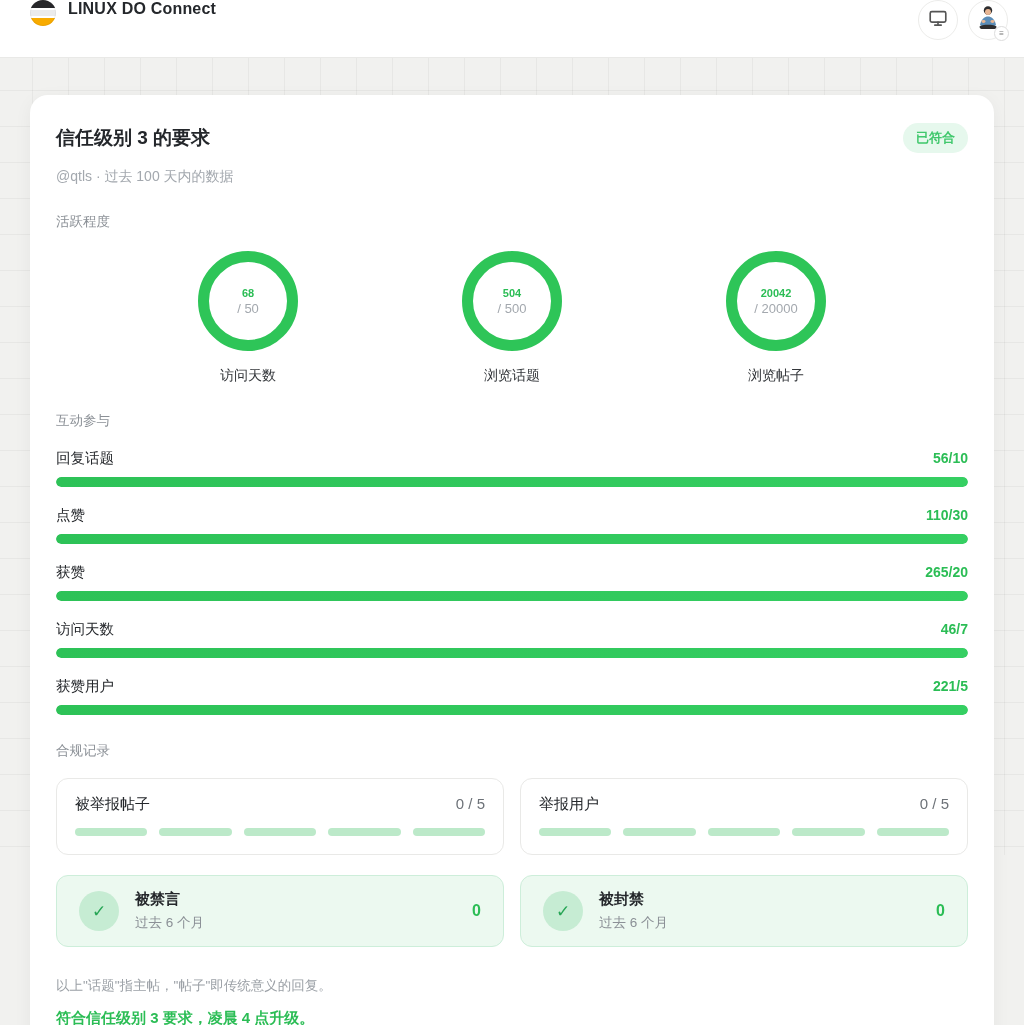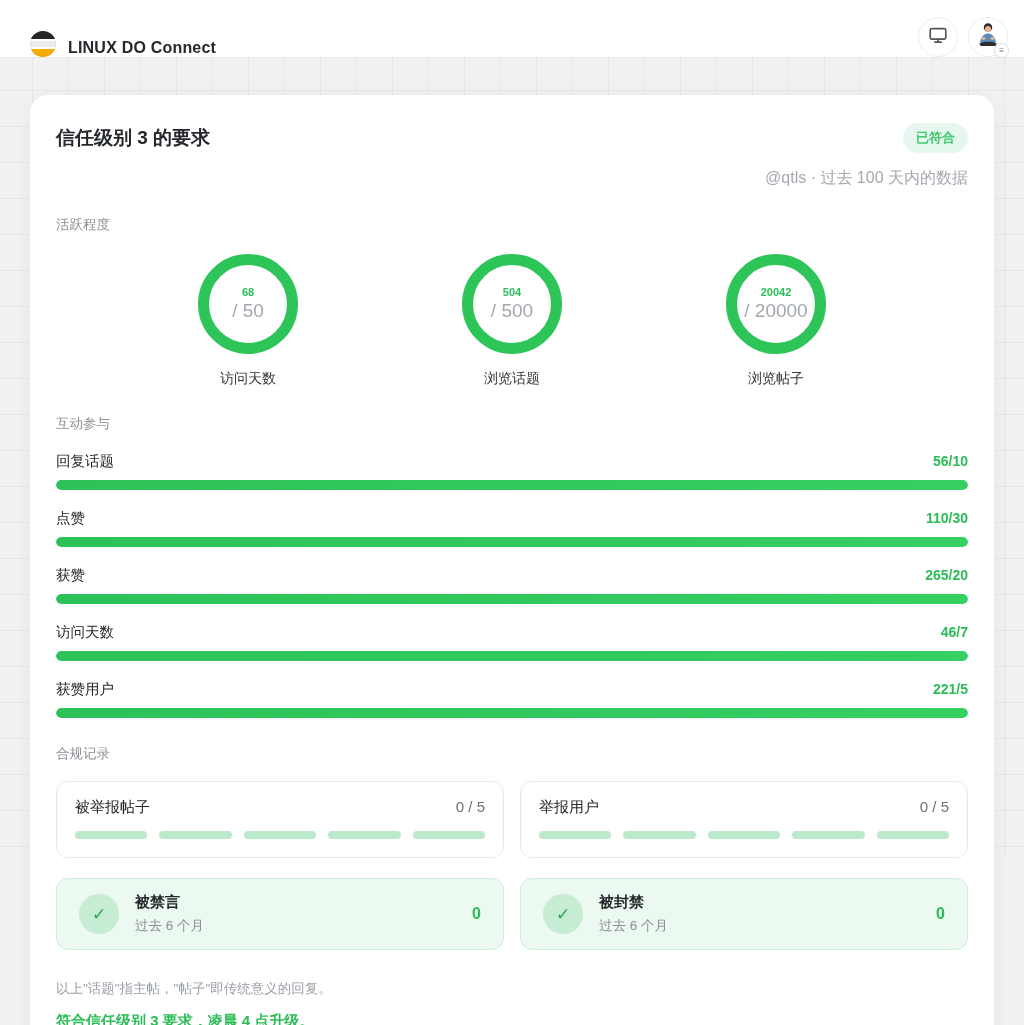--- a/index.html
+++ b/index.html
@@ -7,21 +7,21 @@
   body {
     font-family:"Liberation Sans","DejaVu Sans",sans-serif;
     background:#f1f1ef;
     color:#24272b;
     overflow:hidden;
   }
   
   .topbar {
     height:58px; background:#ffffff;
     border-bottom:1px solid #e9e9e7;
-    display:flex; align-items:flex-end;
+    display:flex; align-items:flex-start;
     padding:0 16px 0 30px;
   }
   .logo {
     width:26px; height:26px; border-radius:50%;
     background:linear-gradient(to bottom,
       #27272a 0%, #27272a 30%,
       #ffffff 30%, #ffffff 40%,
       #ebebeb 40%, #ebebeb 62%,
       #ffffff 62%, #ffffff 70%,
       #f8ab00 70%, #f8ab00 100%);
@@ -62,32 +62,32 @@
     padding:28px 26px 30px 26px;
   }
   .card-head { display:flex; align-items:center; }
   .card-title { font-size:19px; font-weight:bold; }
   .badge {
     margin-left:auto;
     background:#e6f8ed; color:#41c86d;
     font-size:13px; font-weight:bold;
     padding:6px 13px; border-radius:999px;
   }
-  .subtitle { margin-top:15px; font-size:16px; color:#a3a8ae;text-align:right; }
+  .subtitle { margin-top:15px; font-size:14px; color:#a3a8ae; }
   .section-label { margin-top:27px; font-size:13.5px; color:#8b9096; }
   
   .rings { display:flex; justify-content:space-around; margin-top:20px; padding:0 60px; }
   .ring-block { display:flex; flex-direction:column; align-items:center; width:160px; }
   .ring {
     width:100px; height:100px; border-radius:50%;
     border:11px solid #2ec558;
     display:flex; flex-direction:column; align-items:center; justify-content:center;
   }
   .ring-value { font-size:11px; font-weight:bold; color:#2bbd55; }
-  .ring-target { font-size:19px; color:#a3a8ae; margin-top:2px; }
+  .ring-target { font-size:13px; color:#a3a8ae; margin-top:2px; }
   .ring-label { margin-top:16px; font-size:14px; color:#33363a; }
   
   .bar-row { margin-top:19px; }
   .bar-row:first-of-type { margin-top:18px; }
   .bar-head { display:flex; align-items:baseline; }
   .bar-label { font-size:14.5px; color:#24272b; font-weight:500; }
   .bar-value { margin-left:auto; font-size:14px; font-weight:bold; color:#2bbd55; }
   .bar-track {
     margin-top:9px; height:10px; border-radius:5px; background:#eef6f0; overflow:hidden;
   }

